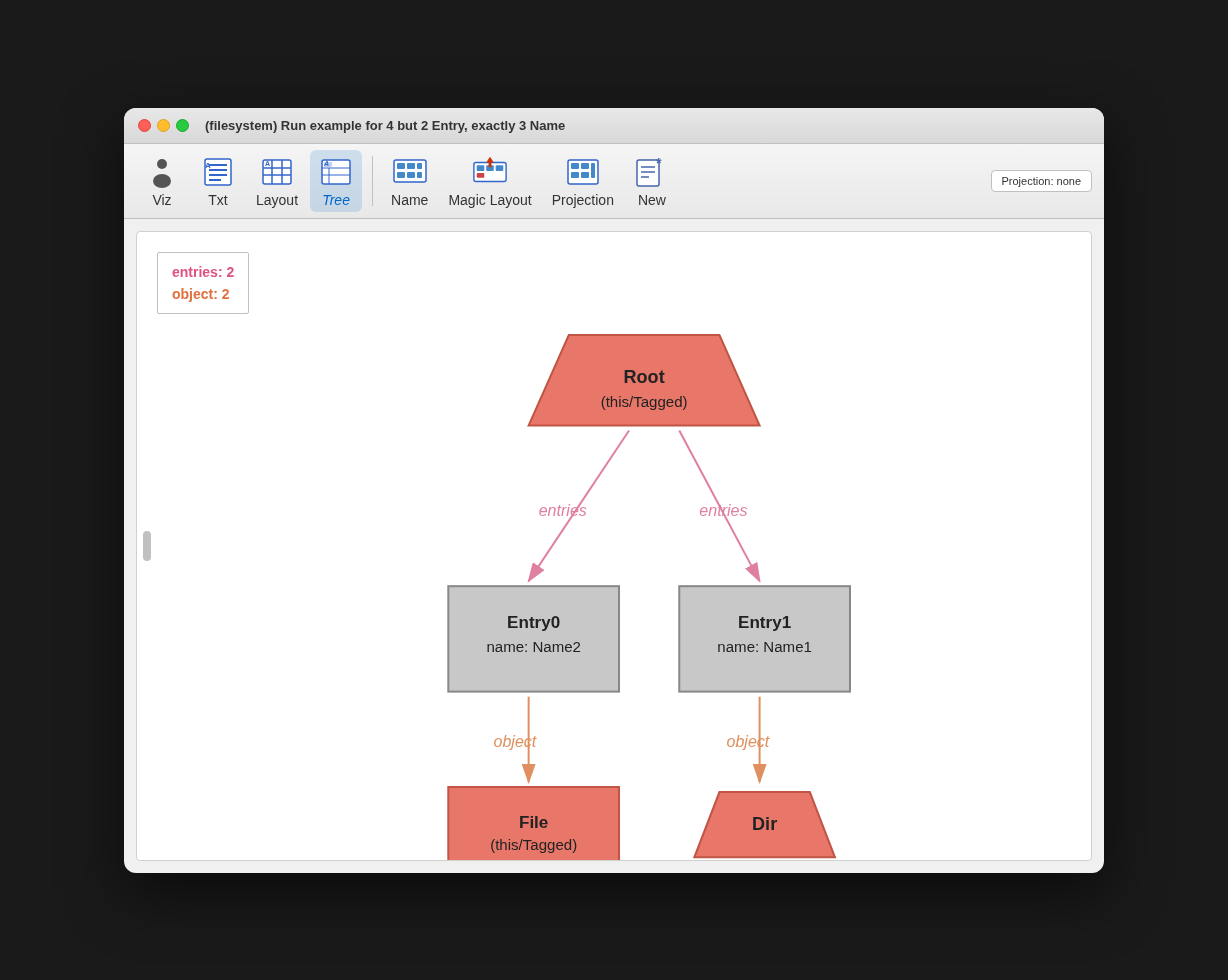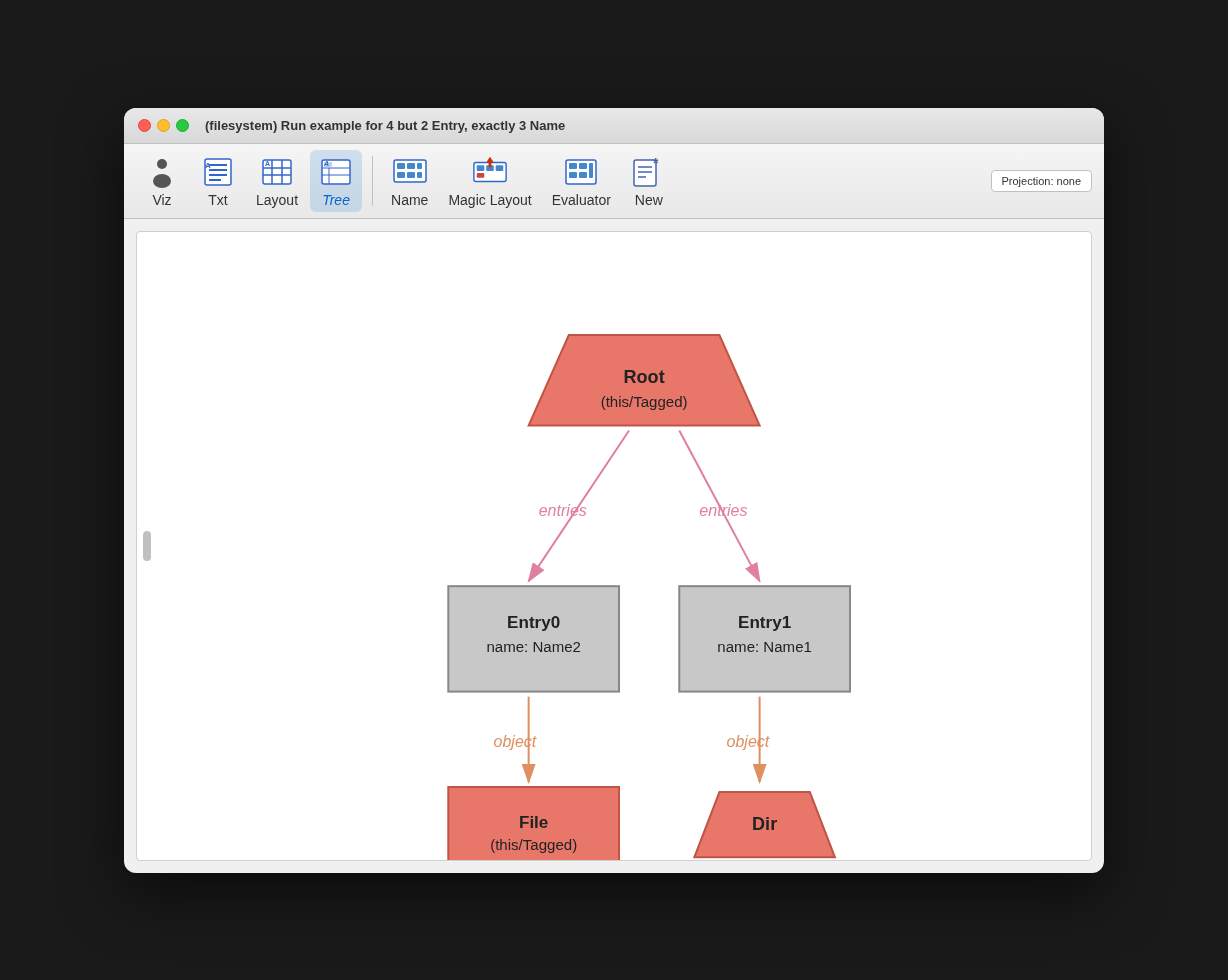--- a/index.html
+++ b/index.html
@@ -247,21 +247,21 @@
       <div class="icon-placeholder">
         <svg width="36" height="36" viewBox="0 0 36 36">
           <rect x="3" y="6" width="30" height="24" rx="2" fill="white" stroke="#3366cc" stroke-width="1.5"></rect>
           <rect x="6" y="9" width="8" height="6" rx="1" fill="#4488cc"></rect>
           <rect x="16" y="9" width="8" height="6" rx="1" fill="#4488cc"></rect>
           <rect x="6" y="18" width="8" height="6" rx="1" fill="#4488cc"></rect>
           <rect x="16" y="18" width="8" height="6" rx="1" fill="#4488cc"></rect>
           <rect x="26" y="9" width="4" height="15" rx="1" fill="#4488cc"></rect>
         </svg>
       </div>
-      <span class="btn-label">Evaluator</span>
+      <span class="btn-label">Projection</span>
     </button>
 
     <button class="toolbar-btn">
       <div class="icon-placeholder">
         <svg width="36" height="36" viewBox="0 0 36 36">
           <rect x="3" y="6" width="22" height="26" rx="2" fill="white" stroke="#4466aa" stroke-width="1.5"></rect>
           <line x1="7" y1="13" x2="21" y2="13" stroke="#4466aa" stroke-width="1.5"></line>
           <line x1="7" y1="18" x2="21" y2="18" stroke="#4466aa" stroke-width="1.5"></line>
           <line x1="7" y1="23" x2="15" y2="23" stroke="#4466aa" stroke-width="1.5"></line>
 
@@ -271,20 +271,24 @@
       <span class="btn-label">New</span>
     </button>
 
     <div class="projection-badge">Projection: none</div>
   </div>
 
   <div class="canvas-area">
 
     <div class="scroll-indicator"></div>
 
+    <div class="legend-box">
+      <div class="legend-entries">entries: 2</div>
+      <div class="legend-object">object: 2</div>
+    </div>
 
     <svg class="diagram-svg" viewBox="0 0 950 620">
 
       <defs>
         <marker id="arrow-pink" markerWidth="10" markerHeight="7" refX="9" refY="3.5" orient="auto">
           <polygon points="0 0, 10 3.5, 0 7" fill="#e080a0"></polygon>
         </marker>
         <marker id="arrow-orange" markerWidth="10" markerHeight="7" refX="9" refY="3.5" orient="auto">
           <polygon points="0 0, 10 3.5, 0 7" fill="#e09060"></polygon>
         </marker>

